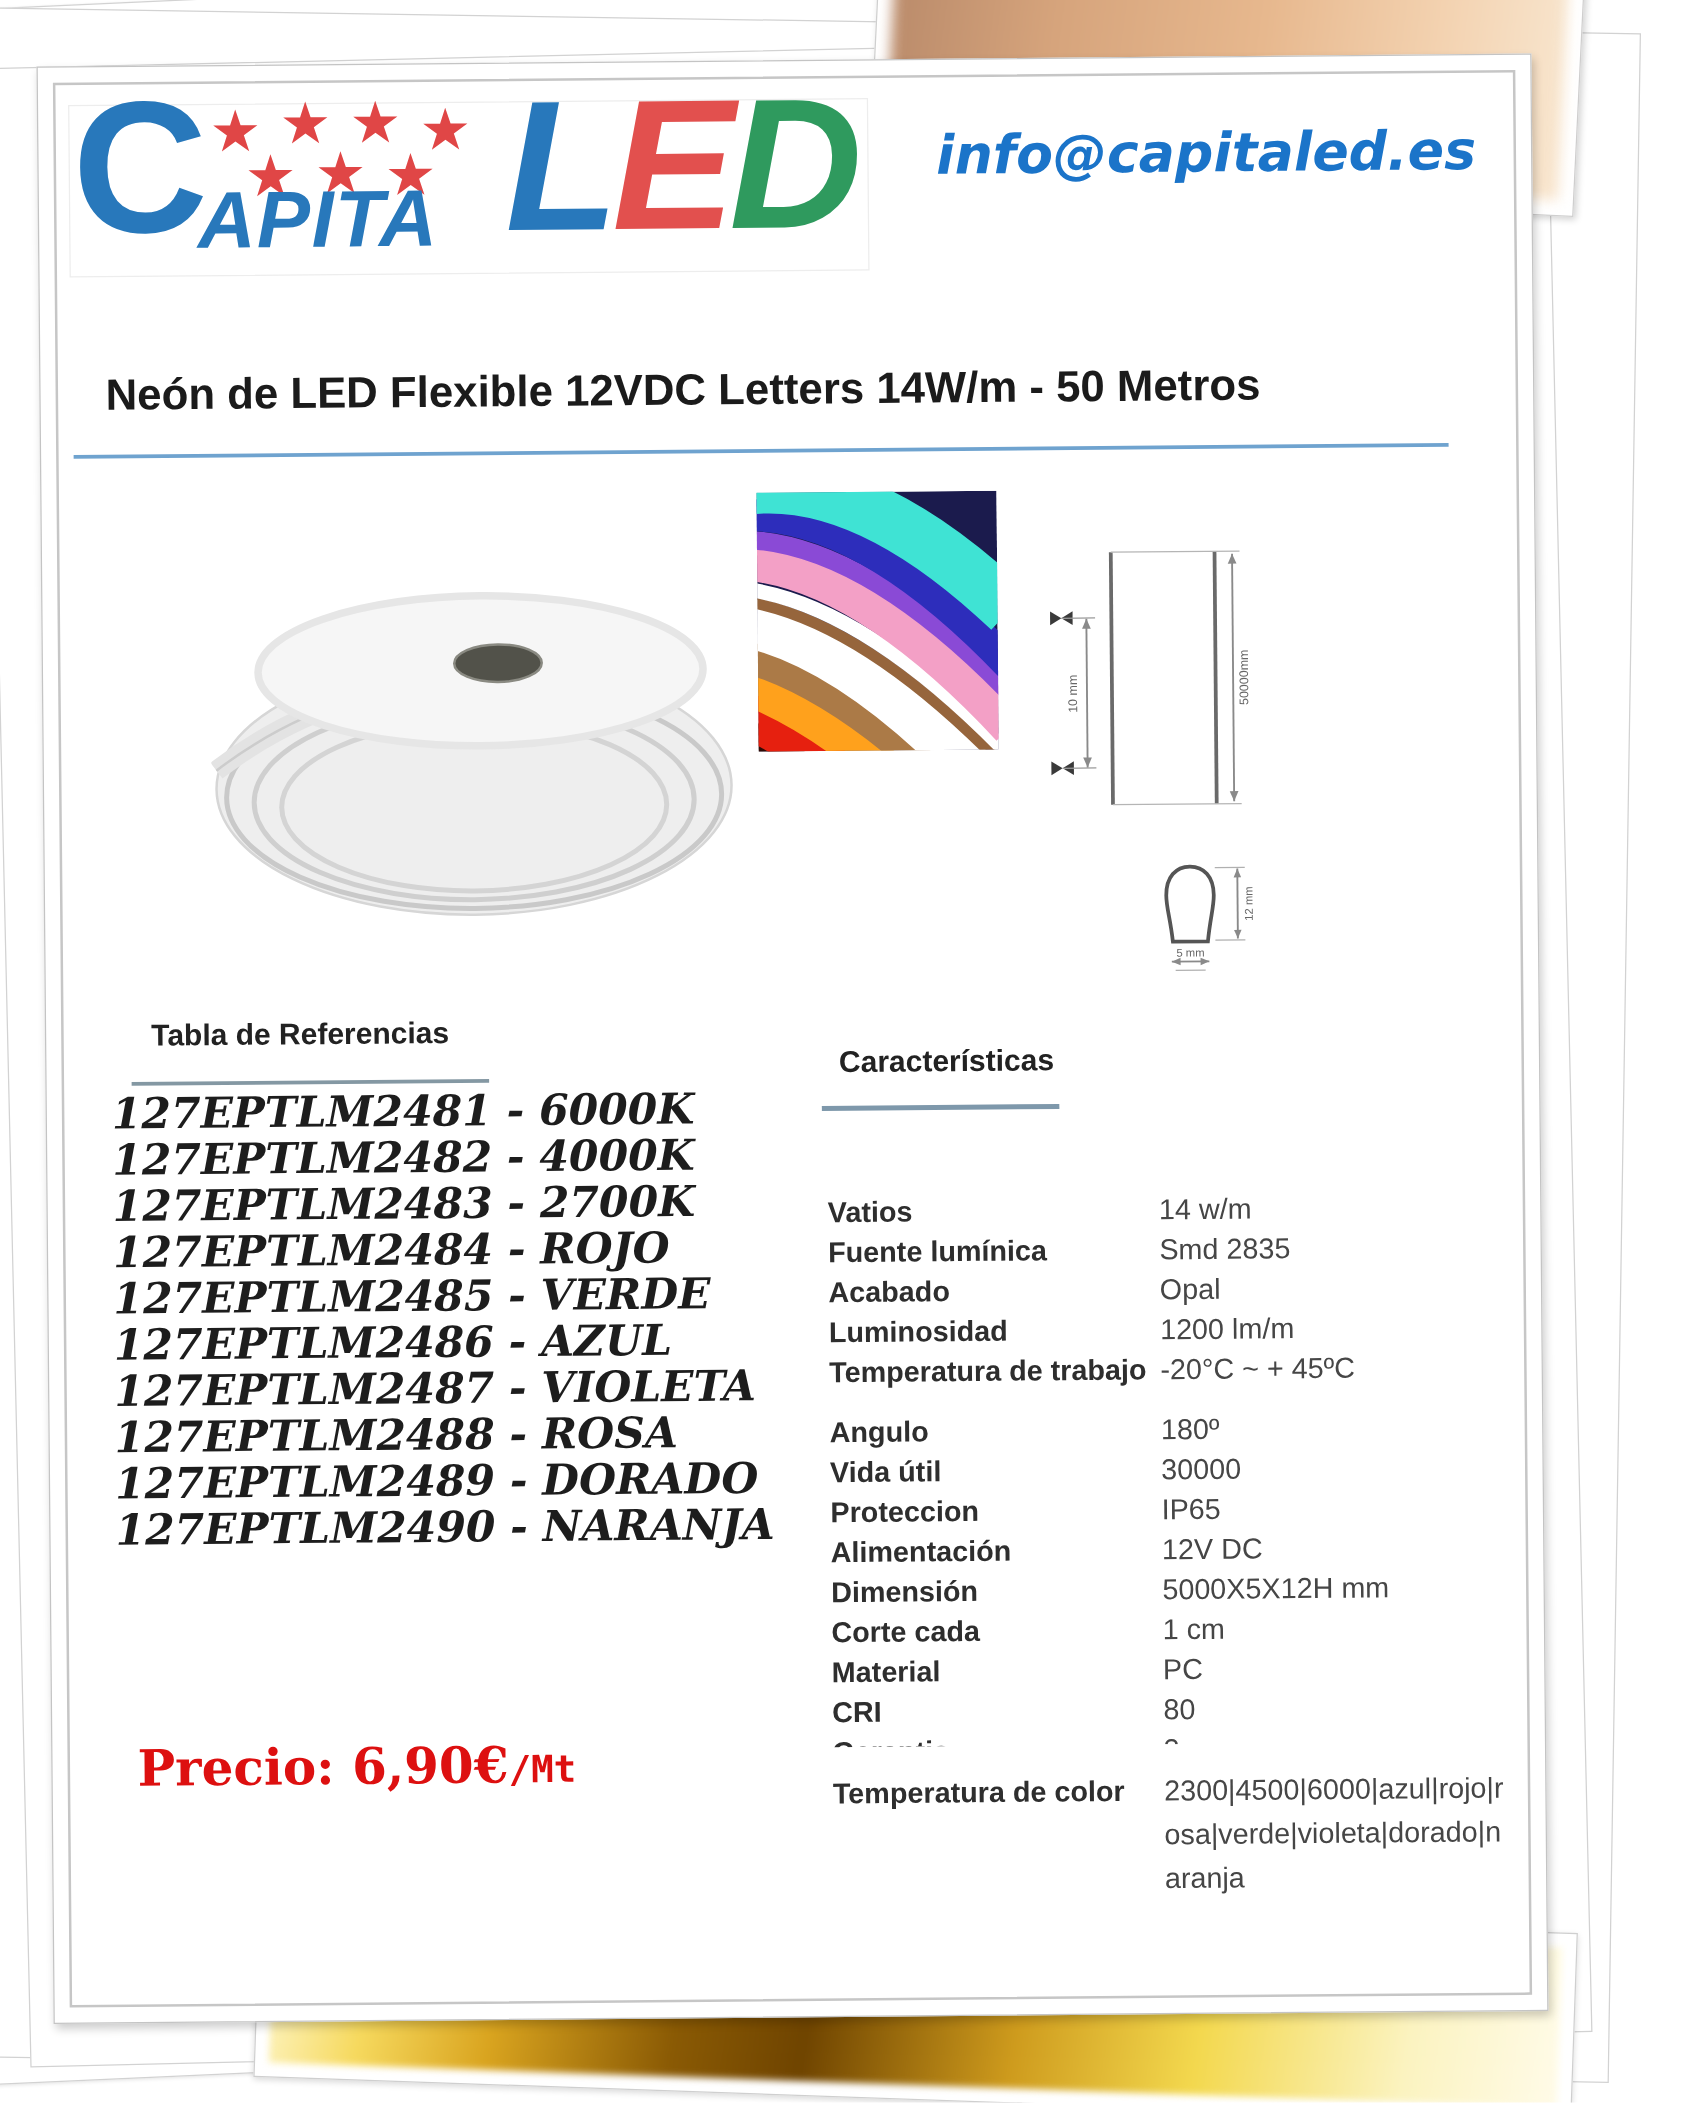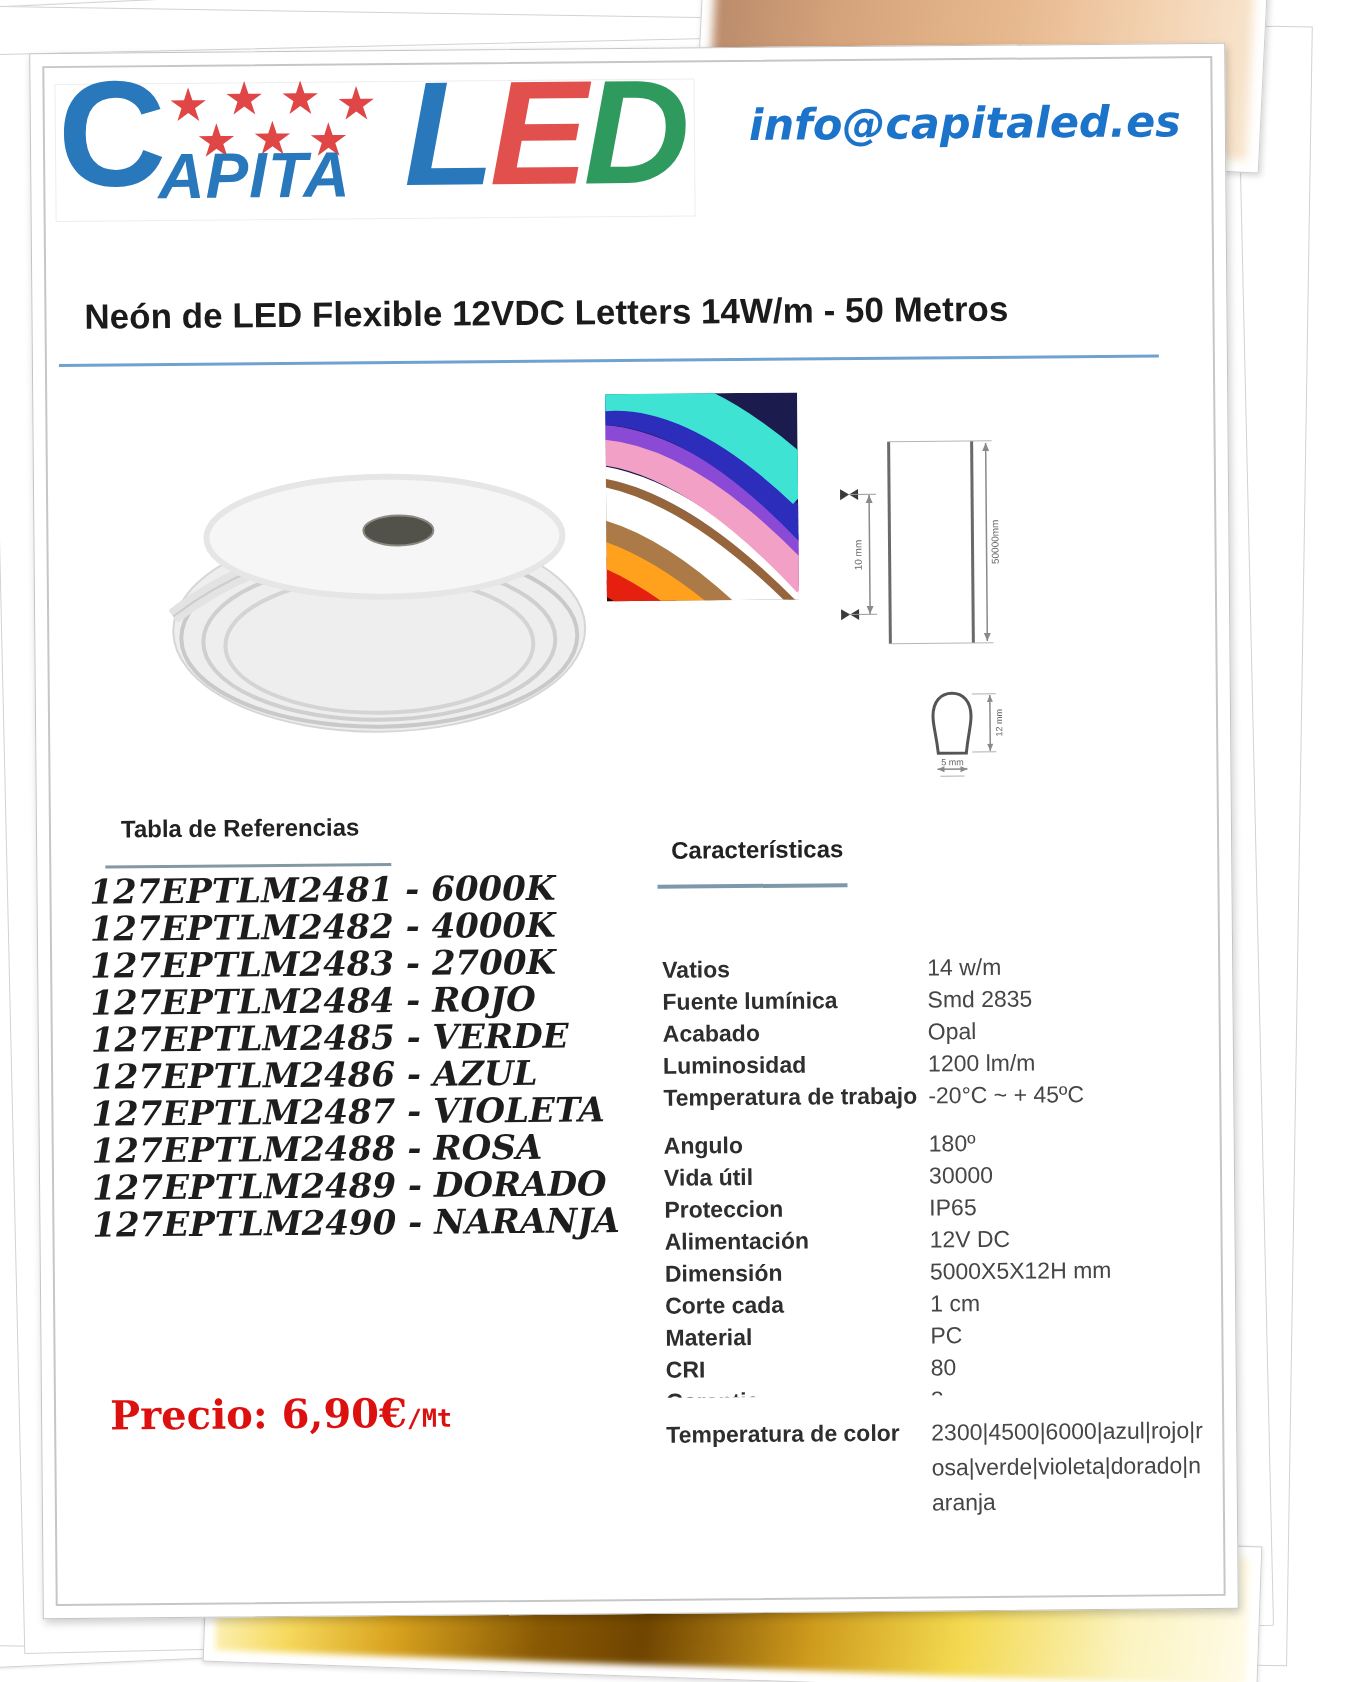--- a/index.html
+++ b/index.html
@@ -51,21 +51,21 @@
 
   
   #refs-heading { position:absolute; left:84px; top:762px; font-size:24px; font-weight:bold; color:#222; }
   #refs-rule { position:absolute; left:68px; top:812px; width:286px; height:3px; background:#8498a3; }
   #refs-list { position:absolute; left:52px; top:820px; font-family:"DejaVu Serif", serif;
     font-style:italic; font-weight:bold; font-size:34px; line-height:37px; color:#1d1d1d; }
 
   
   #price { position:absolute; left:68px; top:1338px; color:#dd1010; white-space:nowrap; }
   #price .price-main { font-family:"DejaVu Serif", serif; font-weight:bold; font-size:40px; }
-  #price .price-unit { font-family:"DejaVu Sans Mono", monospace; font-weight:bold; font-size:25px; }
+  #price .price-unit { font-family:"DejaVu Sans Mono", monospace; font-weight:bold; font-size:30px; }
 
   
   #chars-heading { position:absolute; left:634px; top:788px; font-size:24px; font-weight:bold; color:#222; }
   #chars-rule { position:absolute; left:620px; top:836px; width:190px; height:4px; background:#7e98ab; }
   #specs { position:absolute; left:624px; top:905px; width:560px; font-size:23px; line-height:32px; }
   .spec-row { display:flex; }
   .spec-label { width:265px; font-weight:bold; color:#2e2e2e; flex:none; }
   .spec-value { width:272px; color:#464646; flex:none; }
   .spec-row.two-line { margin-bottom:16px; }
   .spec-row.clipped { height:12px; overflow:hidden; margin-bottom:20px; }

